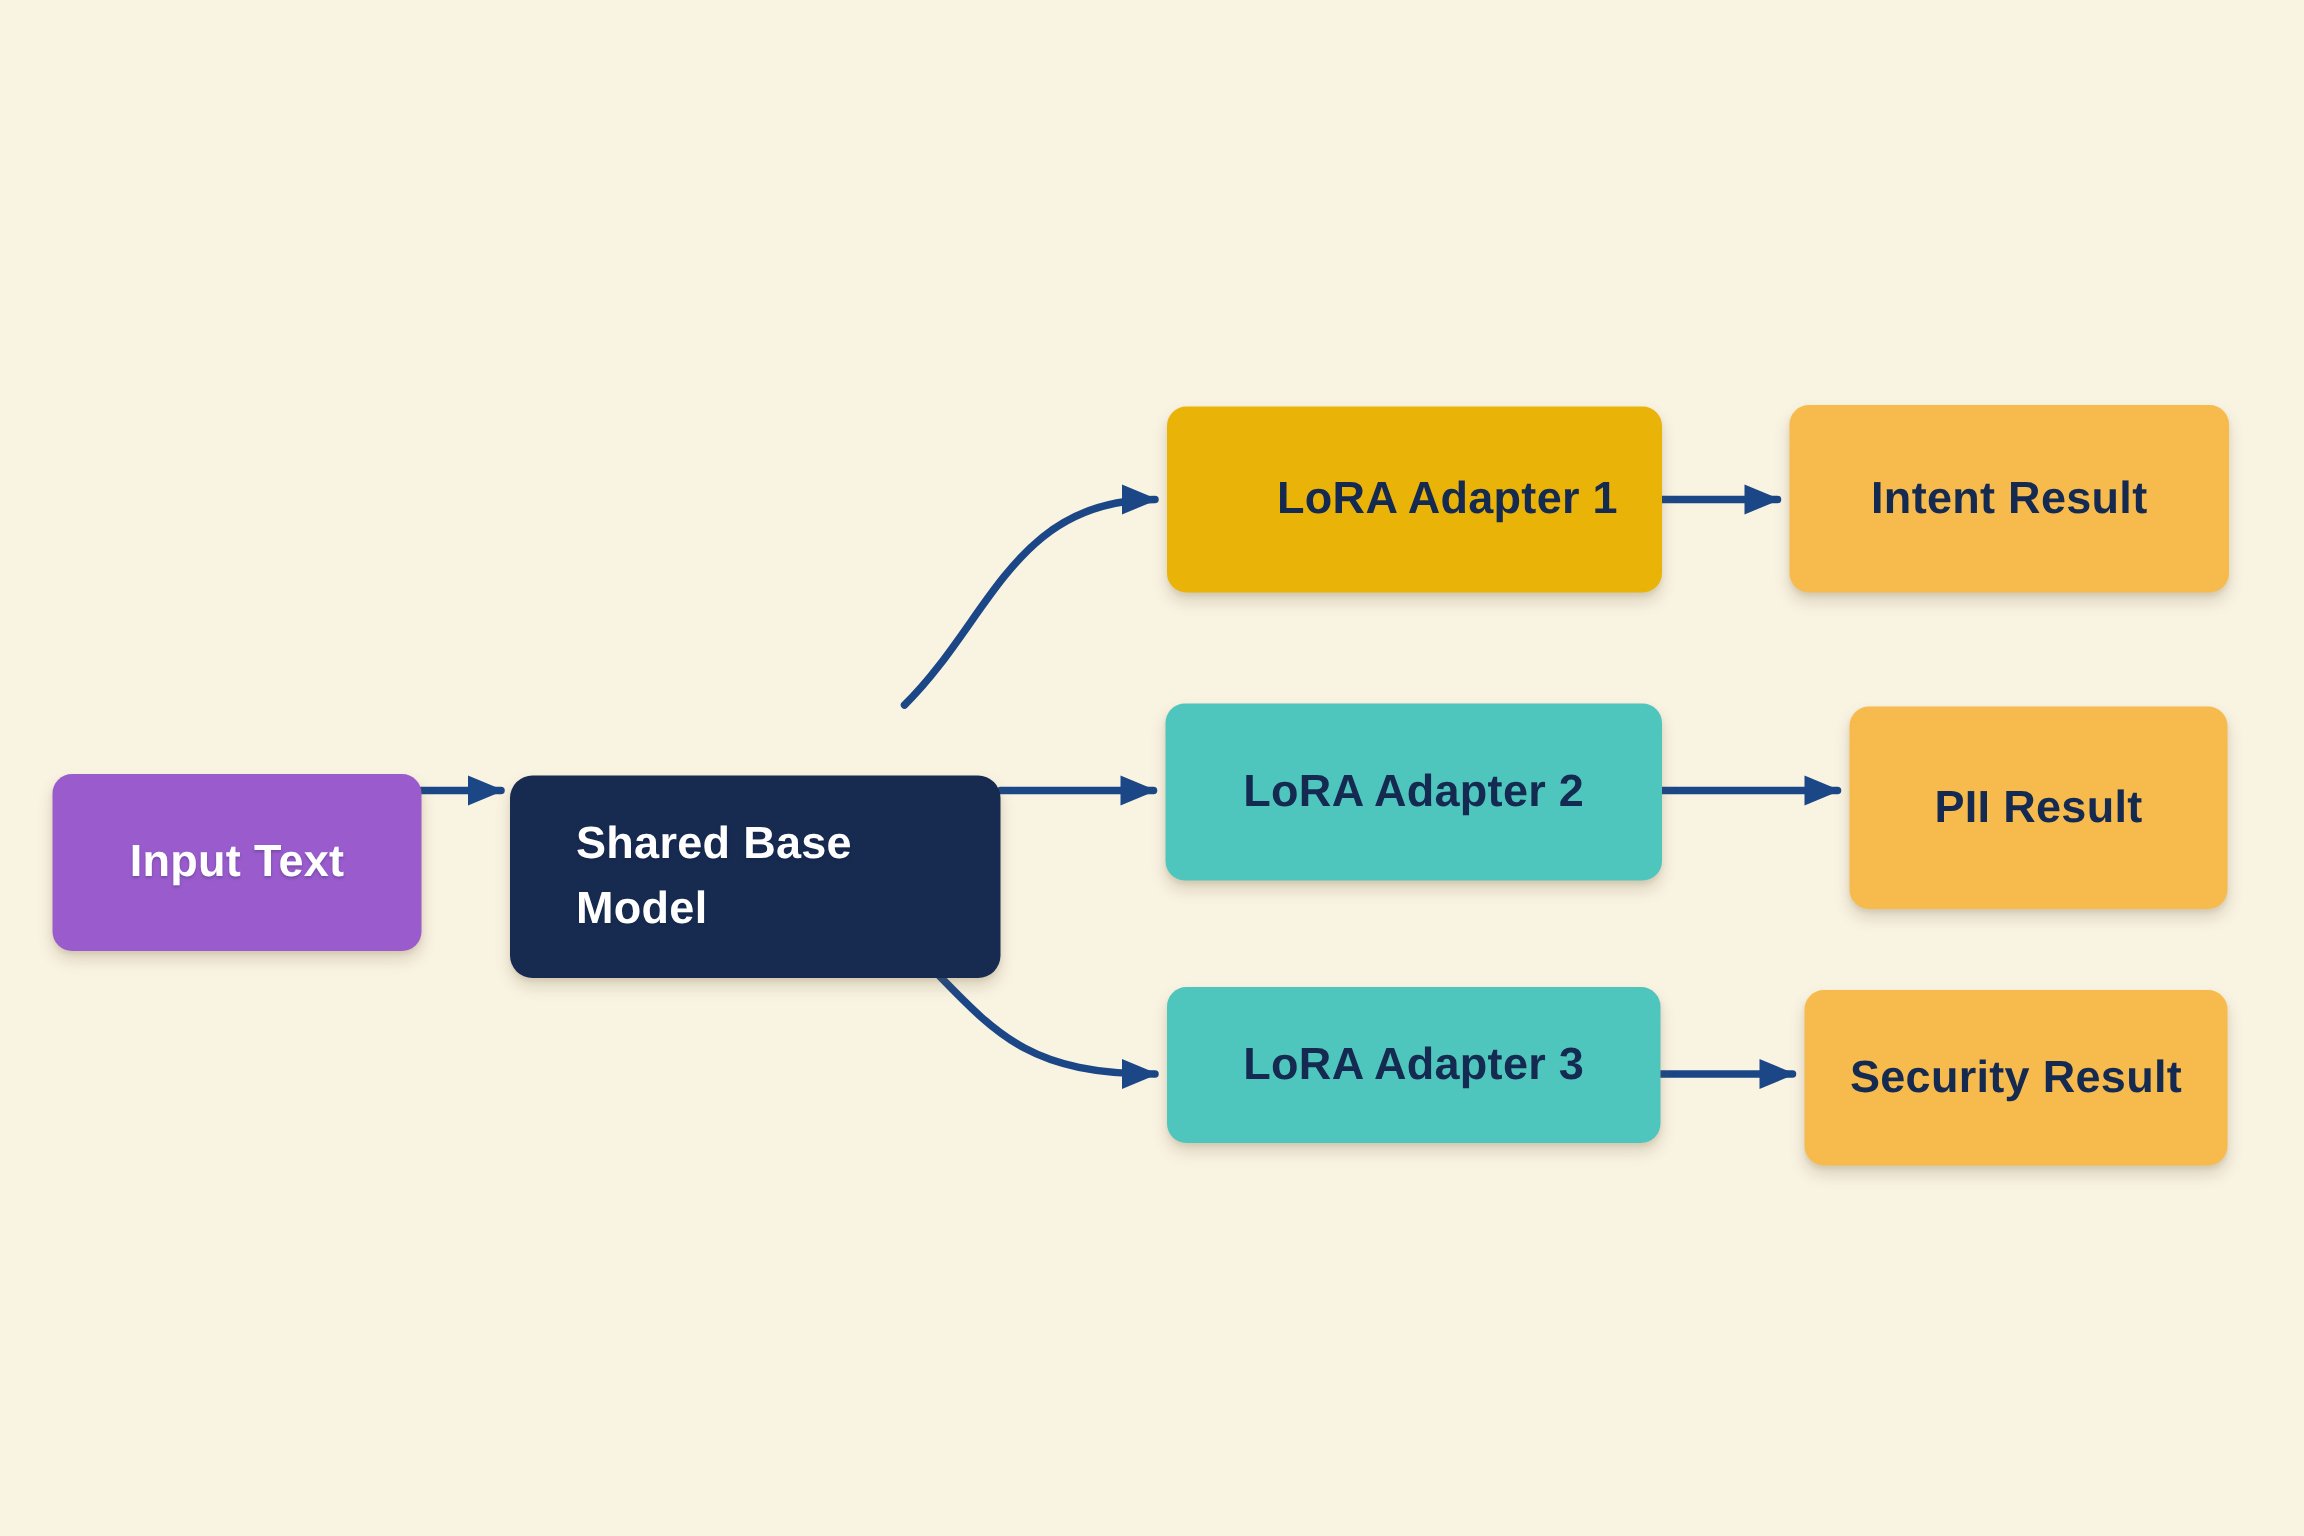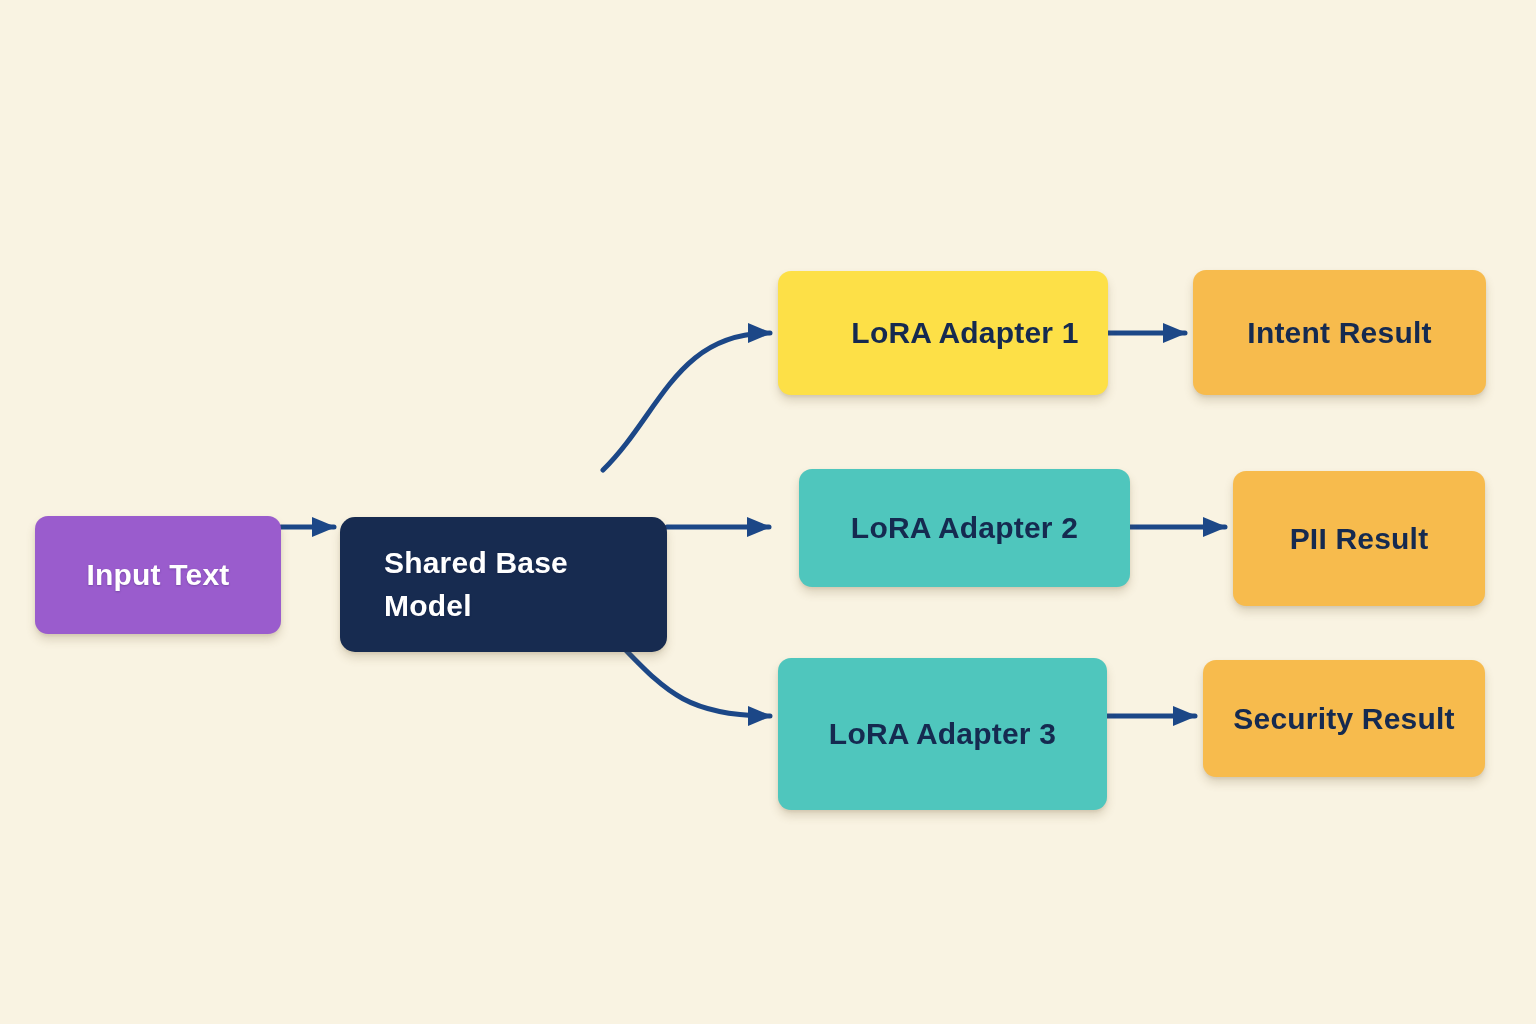--- a/index.html
+++ b/index.html
@@ -33,22 +33,22 @@
   }
   .node.light-text { color: #ffffff; text-shadow: 0 1px 2px rgba(20,20,60,0.25); margin-top: 48px; }
   .node.dark-text  { color: #152a50; }
 
   
   .n-input    { left:  35px; top: 468px; width: 246px; height: 118px; }
   .n-base     { left: 340px; top: 469px; width: 327px; height: 135px;
                 justify-content: flex-start; padding: 0 38px 0 44px;
                 line-height: 1.42; border-radius: 15px; }
   .n-adapter1 { left: 778px; top: 271px; width: 330px; height: 124px; }
-  .n-adapter2 { left: 799px; top: 469px; width: 331px; height: 118px; }
-  .n-adapter3 { left: 778px; top: 658px; width: 329px; height: 152px; }
+  .n-adapter2 { left: 777px; top: 469px; width: 331px; height: 118px; }
+  .n-adapter3 { left: 778px; top: 658px; width: 329px; height: 104px; }
   .n-intent   { left: 1193px; top: 270px; width: 293px; height: 125px; }
   .n-pii      { left: 1233px; top: 471px; width: 252px; height: 135px; }
   .n-security { left: 1203px; top: 660px; width: 282px; height: 117px; }
 </style>
 </head>
 <body style="background-color: rgb(249, 243, 226);">
 
 <div id="stage" style="background-color: rgb(249, 243, 226);">
 
   <svg id="edges" viewBox="0 0 1536 1024" xmlns="http://www.w3.org/2000/svg">
@@ -65,21 +65,21 @@
       <path d="M 1108 333 H 1185" marker-end="url(#ah)"></path>
       <path d="M 1108 527 H 1225" marker-end="url(#ah)"></path>
       <path d="M 1107 716 H 1195" marker-end="url(#ah)"></path>
     </g>
   </svg>
 
   <div class="node light-text n-input" style="background-color: rgb(154, 92, 205);">Input Text</div>
 
   <div class="node light-text n-base" style="background-color: rgb(23, 43, 80);">Shared Base Model</div>
 
-  <div class="node dark-text n-adapter1" style="background-color: #fde047; padding-left: 44px;">LoRA Adapter 1</div>
+  <div class="node dark-text n-adapter1" style="background-color: #eab308; padding-left: 44px;">LoRA Adapter 1</div>
 
   <div class="node dark-text n-adapter2" style="background-color: rgb(79, 198, 189);">LoRA Adapter 2</div>
 
   <div class="node dark-text n-adapter3" style="background-color: rgb(79, 198, 189);">LoRA Adapter 3</div>
 
   <div class="node dark-text n-intent" style="background-color: rgb(247, 187, 77);">Intent Result</div>
 
   <div class="node dark-text n-pii" style="background-color: rgb(247, 187, 77);">PII Result</div>
 
   <div class="node dark-text n-security" style="background-color: rgb(247, 187, 77);">Security Result</div>

